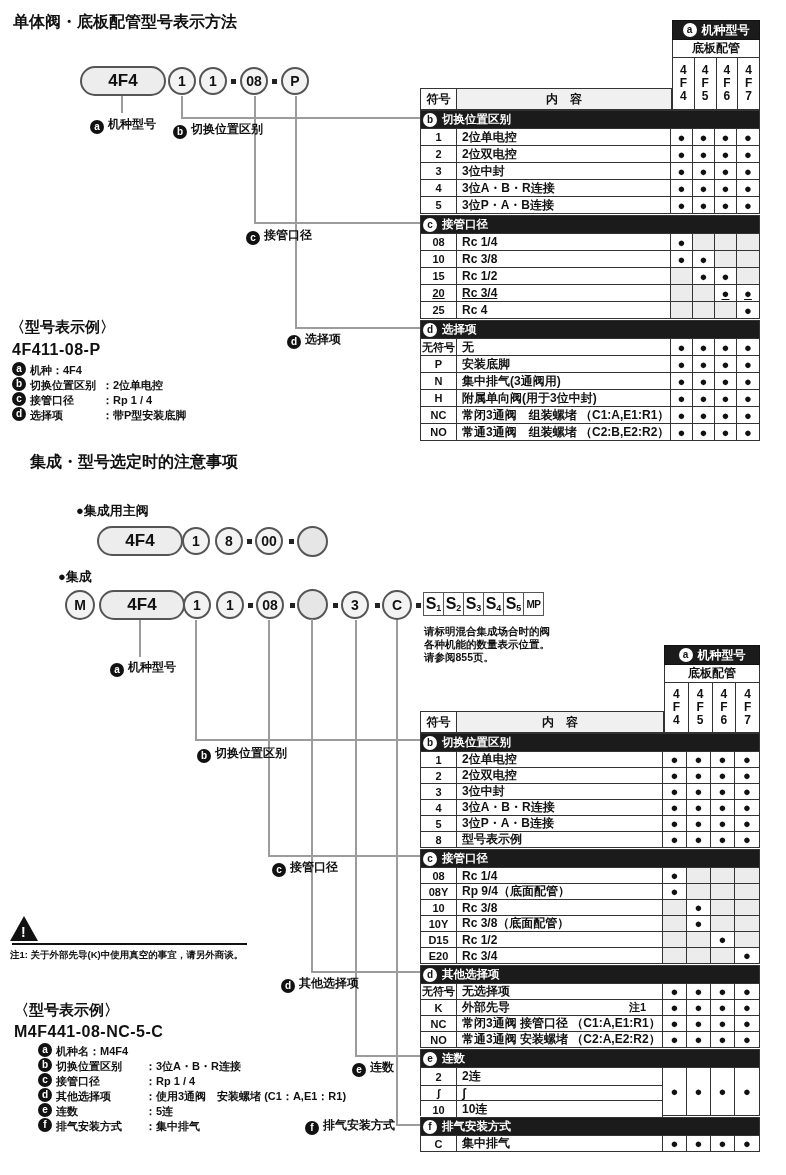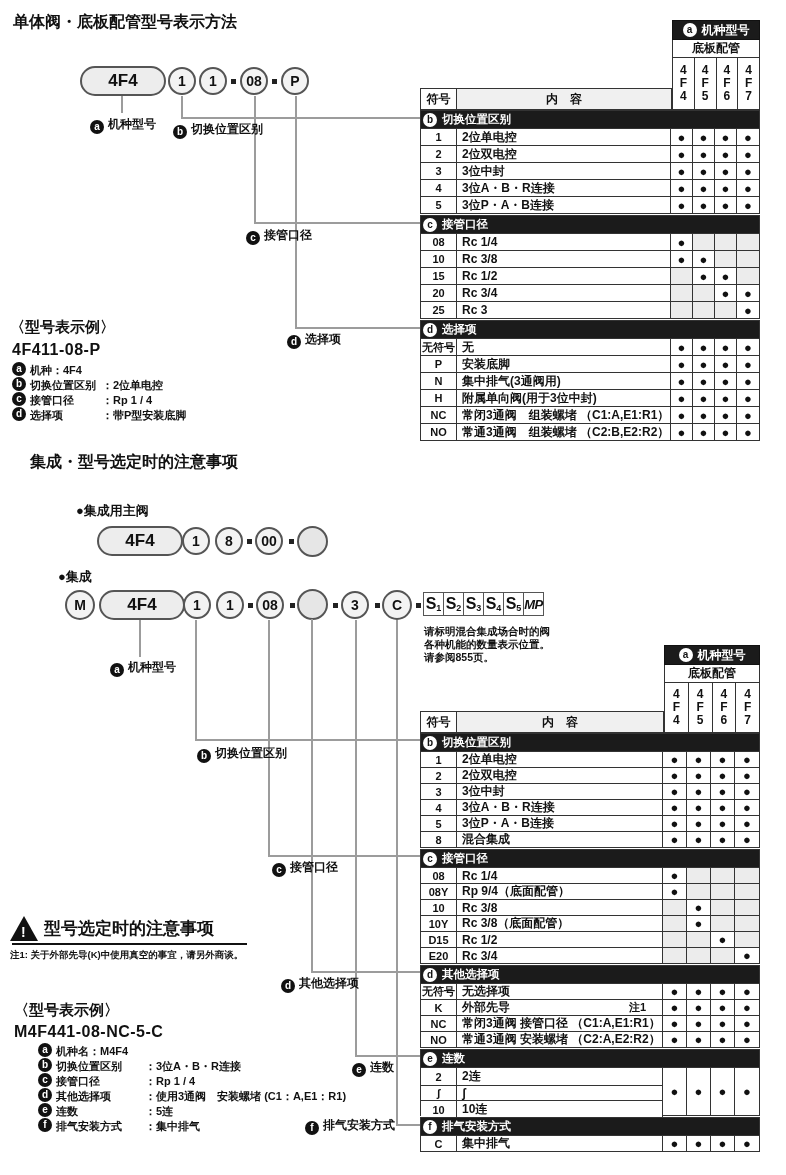--- a/index.html
+++ b/index.html
@@ -52,21 +52,21 @@
   .rownote{margin-left:auto;margin-right:16px;font-size:11px;}
   .eleft{flex:1;display:flex;flex-direction:column;}
   .erow{display:flex;flex:1;border-top:1px solid #333;box-sizing:border-box;}
   .erow:first-child{border-top:none;}
   
   .sboxes{position:absolute;display:flex;height:24px;}
   .sbox{width:21px;height:24px;border:1px solid #555;box-sizing:border-box;margin-left:-1px;background:#fff;
         display:flex;align-items:flex-start;justify-content:center;font-weight:bold;}
   .sbox .main{font-size:16px;line-height:22px;}
   .sbox .sub{font-size:9px;line-height:30px;}
-  .sbox.wide .main{font-size:13px;letter-spacing:-0.5px;line-height:23px;font-style:italic;}
+  .sbox.wide .main{font-size:10px;letter-spacing:-0.5px;line-height:23px;}
   .note{position:absolute;font-size:10.5px;font-weight:bold;line-height:13px;white-space:nowrap;}
   
   .ex-head{position:absolute;font-size:15px;font-weight:bold;}
   .ex-model{position:absolute;font-size:16px;font-weight:bold;letter-spacing:0.5px;}
   .ex-rows{position:absolute;}
   .ex-row{position:relative;height:15px;}
   .ex-row span{position:absolute;white-space:nowrap;}
   .ex-label,.ex-value{font-size:11px;font-weight:bold;top:1px;}
   
   .warn-tri{position:absolute;width:0;height:0;border-left:14px solid transparent;border-right:14px solid transparent;
@@ -278,35 +278,35 @@
         <div class="tc cont">Rc 1/2</div>
         <div class="tc dot empty" style="width: 22px;"></div>
         <div class="tc dot" style="width: 22px;">
           <span>●</span>
         </div>
         <div class="tc dot" style="width: 22px;">
           <span>●</span>
         </div>
         <div class="tc dot empty" style="width: 22px;"></div>
       </div>
-      <div class="trow" style="height: 17px;">
+      <div class="trow" style="height: 17px; text-decoration: underline;">
         <div class="tc code">20</div>
         <div class="tc cont">Rc 3/4</div>
         <div class="tc dot empty" style="width: 22px;"></div>
         <div class="tc dot empty" style="width: 22px;"></div>
         <div class="tc dot" style="width: 22px;">
           <span>●</span>
         </div>
         <div class="tc dot" style="width: 22px;">
           <span>●</span>
         </div>
       </div>
       <div class="trow" style="height: 17px;">
         <div class="tc code">25</div>
-        <div class="tc cont">Rc 3</div>
+        <div class="tc cont">Rc 4</div>
         <div class="tc dot empty" style="width: 22px;"></div>
         <div class="tc dot empty" style="width: 22px;"></div>
         <div class="tc dot empty" style="width: 22px;"></div>
         <div class="tc dot" style="width: 22px;">
           <span>●</span>
         </div>
       </div>
     </div>
     <div class="tsec" style="top: 300px;">
       <div class="tsec-bar">
@@ -488,21 +488,20 @@
 <div class="dlabel" style="left:272px;top:859px"><span class="cl">c</span><span>接管口径</span></div>
 <div class="dlabel" style="left:281px;top:975px"><span class="cl">d</span><span>其他选择项</span></div>
 <div class="dlabel" style="left:352px;top:1059px"><span class="cl">e</span><span>连数</span></div>
 <div class="dlabel" style="left:305px;top:1117px"><span class="cl">f</span><span>排气安装方式</span></div>
 
 <div class="abs" style="left:10px;top:914px;width:280px;height:50px">
   <span class="abs" style="left:0;top:2px;width:28px;height:25px;position:absolute">
     <span class="warn-tri" style="left:0;top:0"></span>
     <span class="warn-bang" style="left:11px;top:8px">!</span>
   </span>
-  <span class="warn-title" style="left:34px;top:3px">型号选定时的注意事项</span>
   <span class="warn-underline" style="left:2px;top:29px;width:235px"></span>
   <span class="warn-note" style="left:0;top:35px">注1: 关于外部先导(K)中使用真空的事宜，请另外商谈。</span>
 </div>
 
 <div class="ex-head" style="left:14px;top:1001px">〈型号表示例〉</div>
 <div class="ex-model" style="left:14px;top:1023px">M4F441-08-NC-5-C</div>
 <div class="ex-rows" style="left:14px;top:1043px;width:400px" id="example2-rows">
     <div class="ex-row">
       <span class="cl" style="left: 24px; top: 0px;">a</span>
       <span class="ex-label" style="left: 42px;">机种名：M4F4</span>
@@ -648,21 +647,21 @@
         </div>
         <div class="tc dot" style="width: 24px;">
           <span>●</span>
         </div>
         <div class="tc dot" style="width: 24px;">
           <span>●</span>
         </div>
       </div>
       <div class="trow" style="height: 16px;">
         <div class="tc code">8</div>
-        <div class="tc cont">混合集成</div>
+        <div class="tc cont">型号表示例</div>
         <div class="tc dot" style="width: 24px;">
           <span>●</span>
         </div>
         <div class="tc dot" style="width: 24px;">
           <span>●</span>
         </div>
         <div class="tc dot" style="width: 24px;">
           <span>●</span>
         </div>
         <div class="tc dot" style="width: 24px;">

